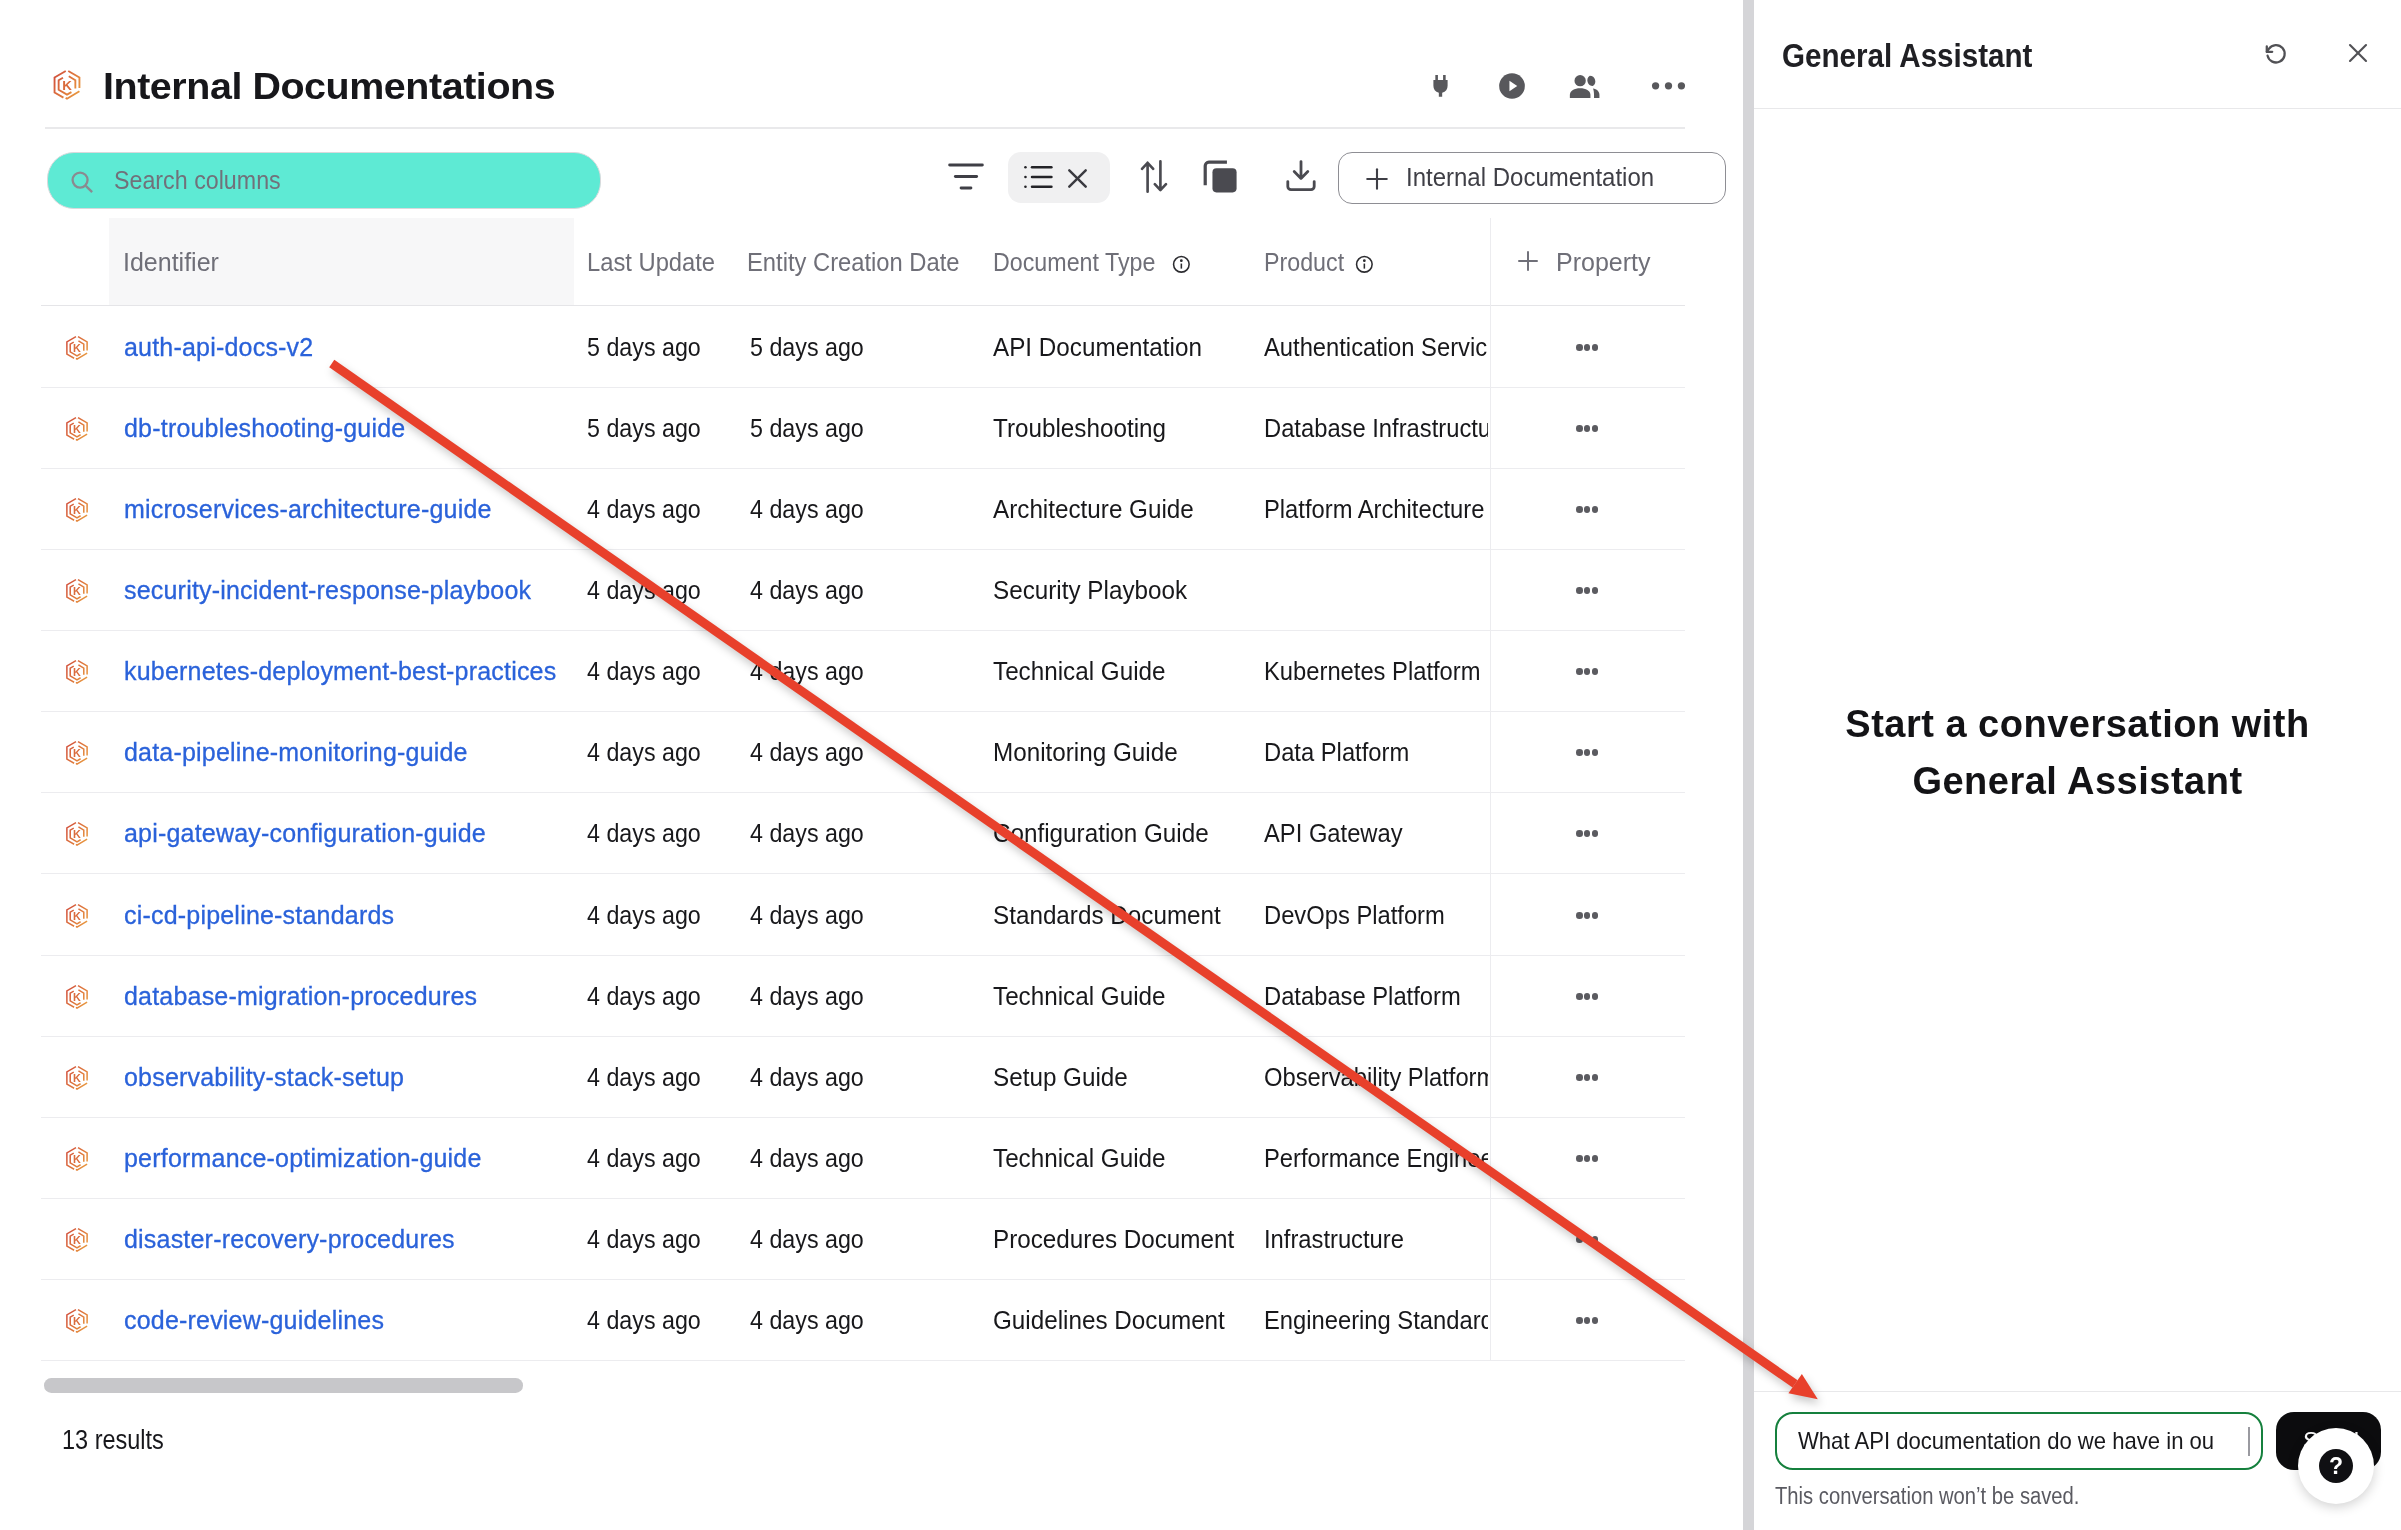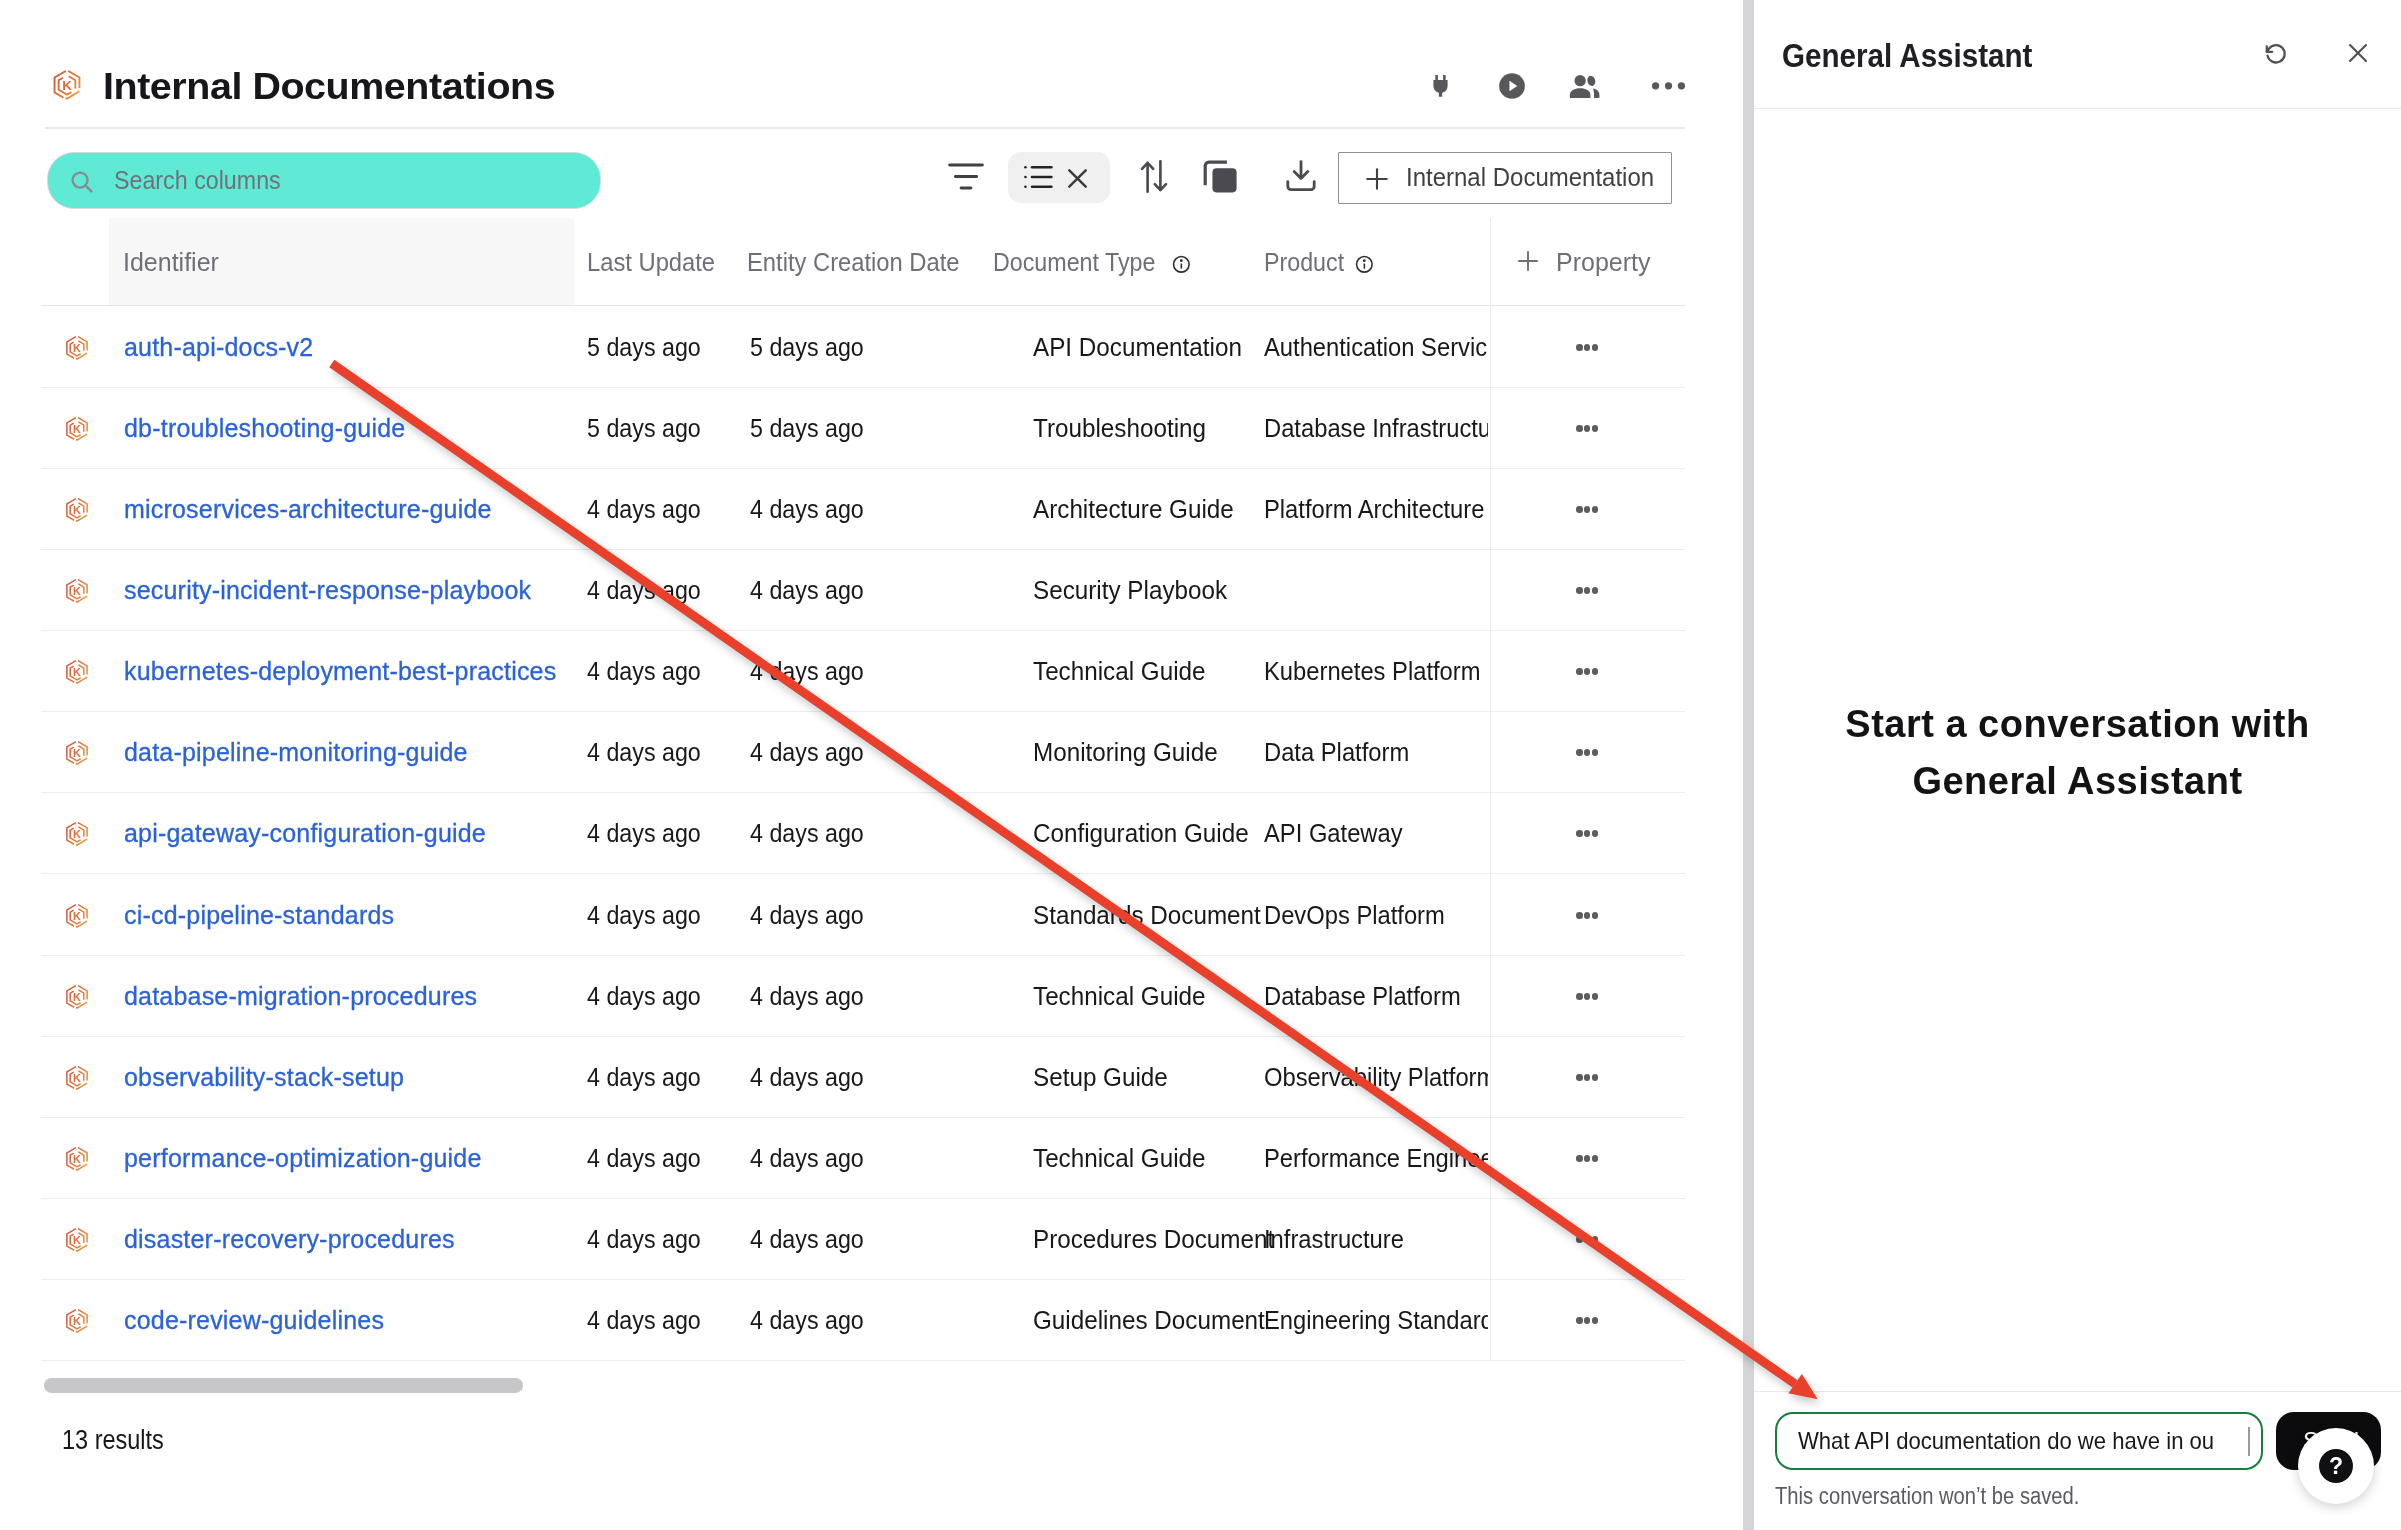--- a/index.html
+++ b/index.html
@@ -13,35 +13,35 @@
 #main { position:absolute; left:0; top:0; width:1743px; height:1530px; background:#fff; }
 #title { position:absolute; left:103px; top:66px; font-size:37px; font-weight:700; color:#17171b; letter-spacing:-0.4px; transform:scaleX(1.065); transform-origin:0 50%; white-space:nowrap; }
 #titledivider { position:absolute; left:45px; top:127px; width:1640px; height:1.6px; background:#e9e9eb; }
 
 .ticon { position:absolute; color:#58585c; }
 
 #search { position:absolute; left:47px; top:152px; width:554px; height:57px; background:#5eead4; border:1.6px solid #d9d9dc; border-radius:27px; }
 #search .ph { position:absolute; left:66px; top:0; line-height:54px; font-size:25px; color:#71717a; transform:scaleX(0.93); transform-origin:0 50%; }
 
 #pill { position:absolute; left:1008px; top:152px; width:102px; height:51px; background:#f0f0f1; border-radius:13px; }
-#addbtn { position:absolute; left:1338px; top:152px; width:334px; height:52px; border:1.6px solid #8e8e94; border-radius:1px; }
+#addbtn { position:absolute; left:1338px; top:152px; width:388px; height:52px; border:1.6px solid #8e8e94; border-radius:14px; }
 #addbtn span { position:absolute; left:67px; top:0; line-height:49px; font-size:25px; color:#3f3f46; white-space:nowrap; transform:scaleX(0.96); transform-origin:0 50%; }
 
 #idheadbg { position:absolute; left:109px; top:218px; width:465px; height:87px; background:#f7f7f8; }
 .hlabel { position:absolute; top:248px; font-size:25px; color:#6f6f78; white-space:nowrap; }
 #headline { position:absolute; left:41px; top:305px; width:1644px; height:1.2px; background:#e5e5e8; }
 #vline { position:absolute; left:1490px; top:218px; width:1.2px; height:1143px; background:#ececef; }
 
 .row { position:absolute; left:41px; width:1644px; height:81px; border-bottom:1.2px solid #ececef; }
 .hexi { position:absolute; }
 .ident { position:absolute; left:83px; top:0; line-height:81px; font-size:25px; font-weight:500; color:#2a62da; white-space:nowrap; letter-spacing:0.2px; -webkit-text-stroke:0.3px #2a62da; }
 .cell { position:absolute; top:0; line-height:81px; font-size:25px; color:#18181b; white-space:nowrap; }
 .lu { left:546px; }
 .ec { left:709px; }
-.dt { left:952px; font-weight:500;margin-left:40px; }
+.dt { left:952px; font-weight:500; }
 .pr { left:1223px; width:224px; overflow:hidden; font-weight:500; }
 .dots { position:absolute; left:1535px; top:37px; width:22px; display:flex; justify-content:space-between; }
 .dots i { width:6.5px; height:6.5px; border-radius:50%; background:#5b5b60; }
 
 #scrollbar { position:absolute; left:44px; top:1378px; width:479px; height:14.6px; border-radius:7.3px; background:#c7c7ca; }
 #results { position:absolute; left:62px; top:1425px; font-size:27px; color:#17171b; transform:scaleX(0.87); transform-origin:0 50%; }
 
 #divbar { position:absolute; left:1743px; top:0; width:11.4px; height:1530px; background:#d5d5d8; }
 
 

